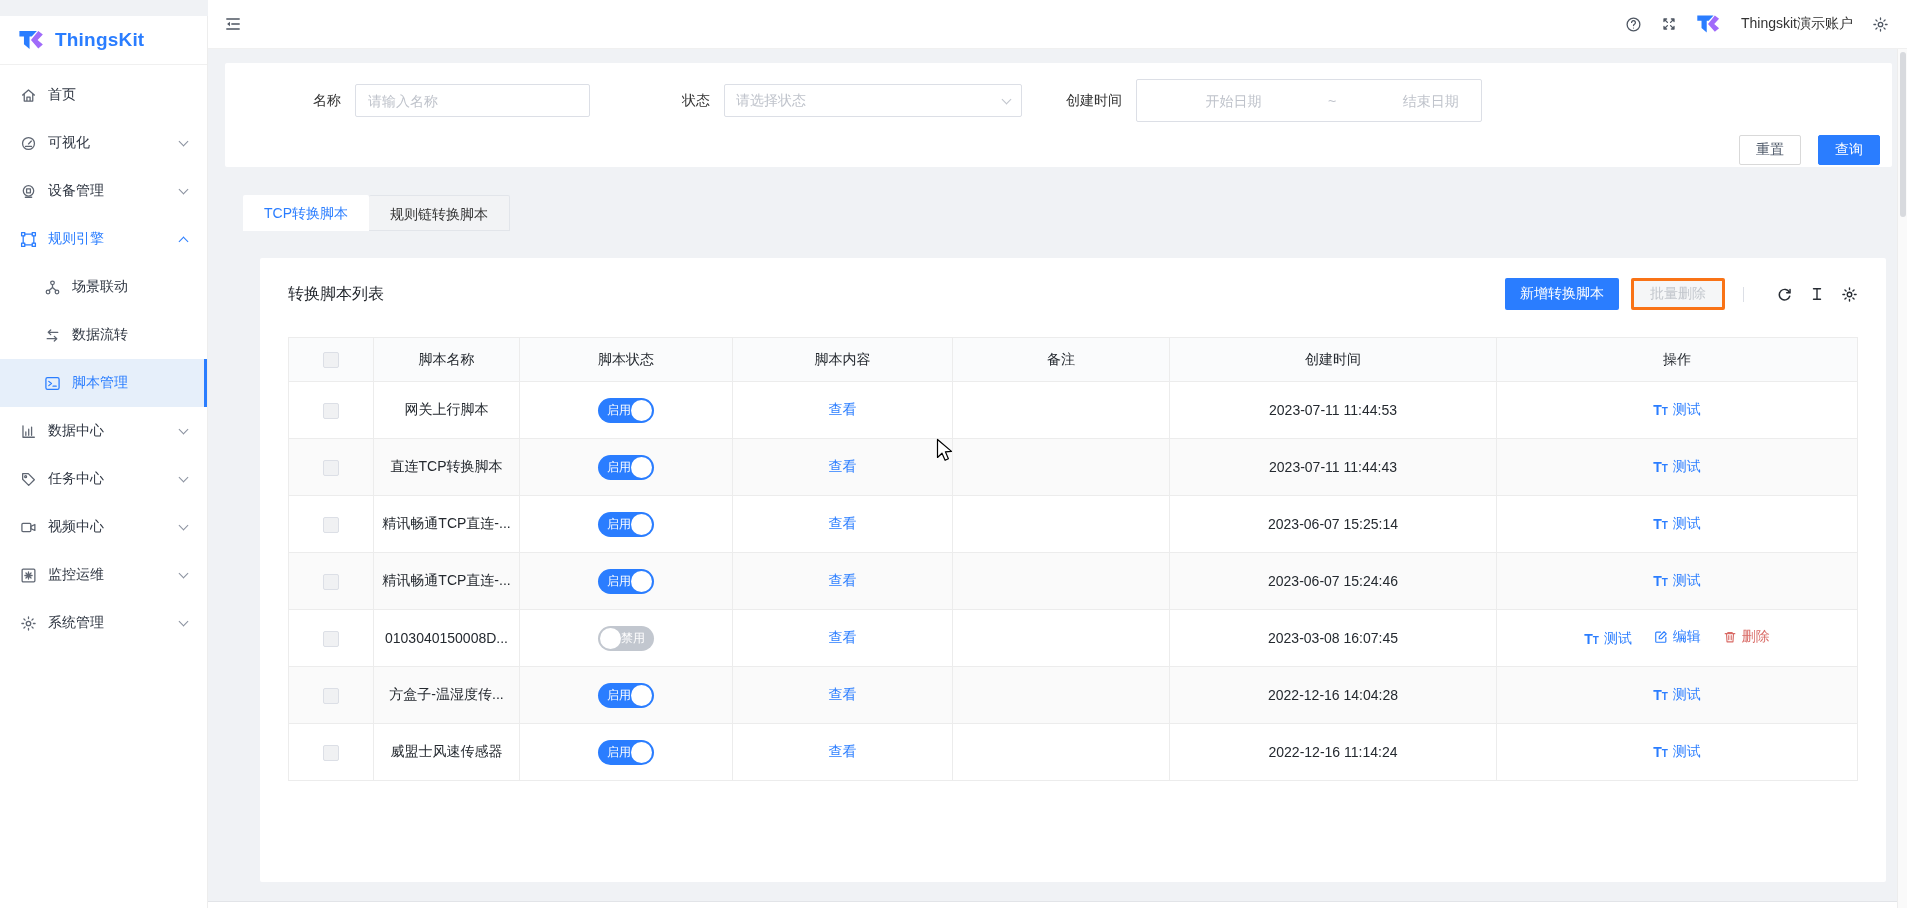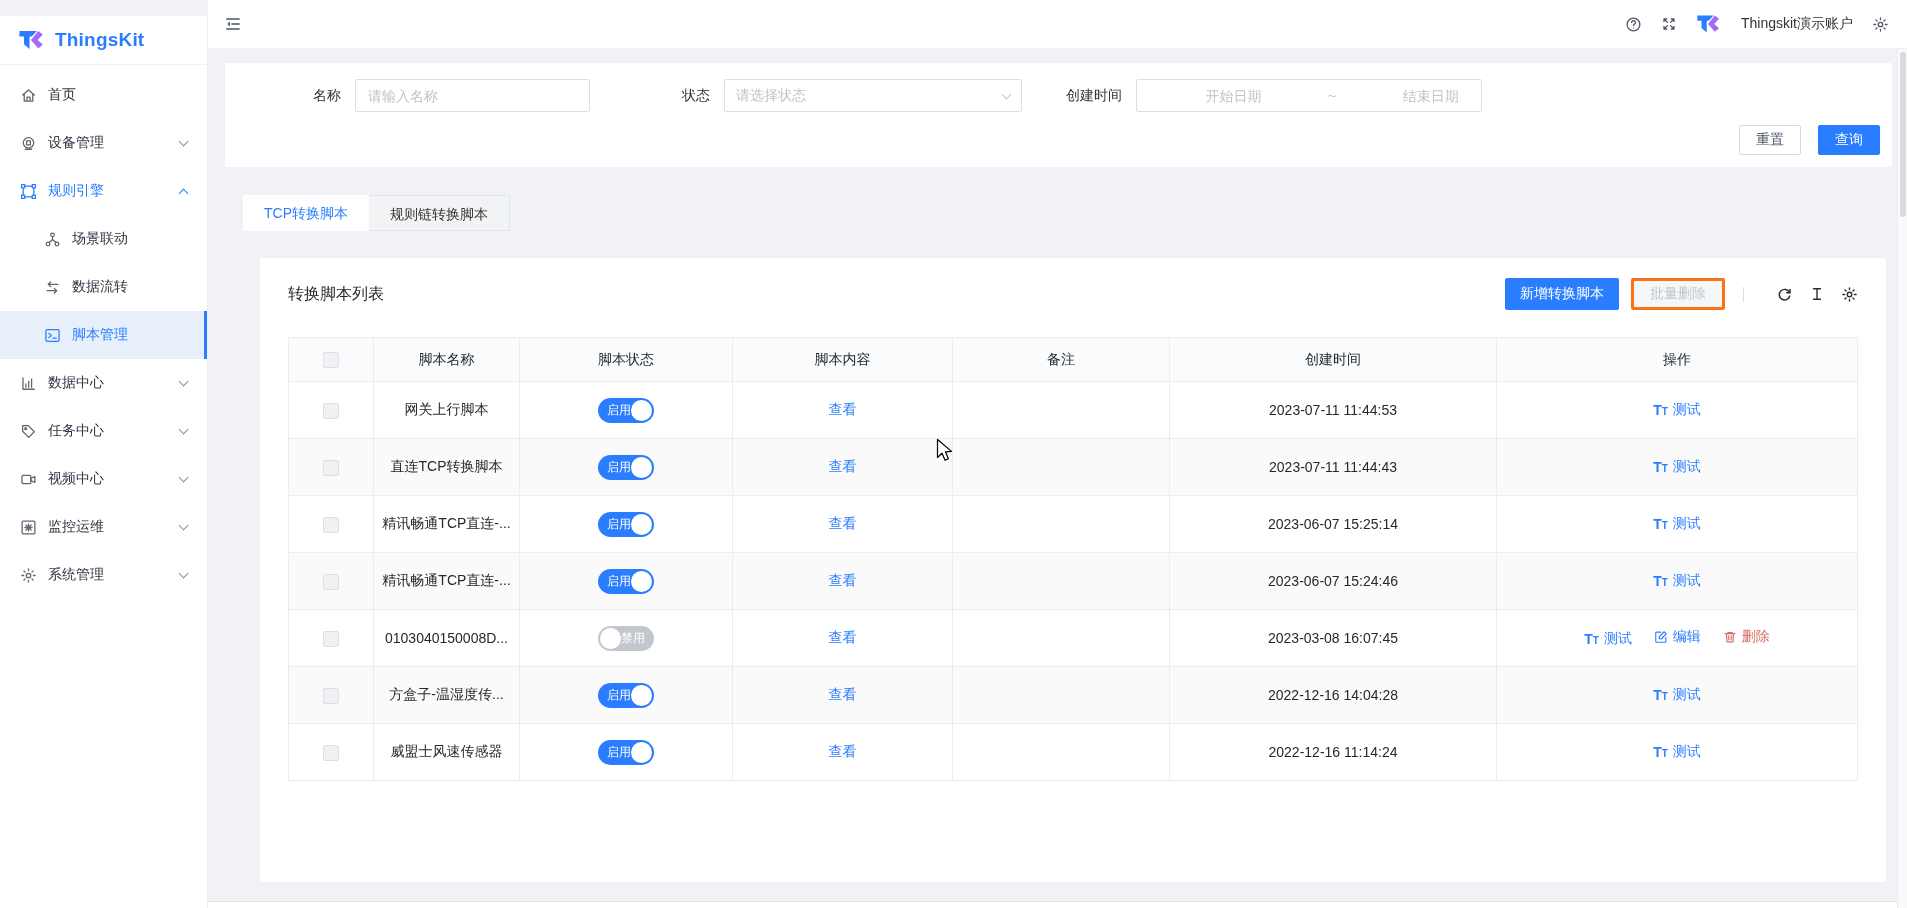--- a/index.html
+++ b/index.html
@@ -32,21 +32,21 @@
   .filter-card { background:#fff; margin:14px 15px 0 17px; height:104px; border-radius:2px; padding-top:16px; }
   .filter-fields { display:flex; align-items:center; padding-left:88px; }
   .f-label { color:#333; margin-right:14px; white-space:nowrap; }
   .f-input { width:235px; height:33px; border:1px solid #dcdfe6; border-radius:2px; padding:0 12px; font-size:14px; color:#333; background:#fff; outline:none; font-family:inherit; }
   .f-input::placeholder, .r-input::placeholder { color:#bfc3cb; }
   .group { display:flex; align-items:center; }
   .g2 { margin-left:92px; } .g3 { margin-left:44px; }
   .select { width:298px; height:33px; border:1px solid #dcdfe6; border-radius:2px; display:flex; align-items:center; justify-content:space-between; padding:0 11px; background:#fff; cursor:pointer; }
   .placeholder { color:#bfc3cb; }
   .sel-chev { width:7px; height:7px; border-right:1.3px solid #c0c4cc; border-bottom:1.3px solid #c0c4cc; transform:rotate(45deg); margin-top:-3px; }
-  .range { width:346px; height:33px; border:1px solid #dcdfe6; border-radius:2px; display:flex; align-items:center; background:#fff; padding:0 6px; }
+  .range { width:346px; height:43px; border:1px solid #dcdfe6; border-radius:2px; display:flex; align-items:center; background:#fff; padding:0 6px; }
   .r-input { flex:1; border:none; outline:none; text-align:center; font-size:14px; font-family:inherit; color:#333; background:transparent; }
   .r-sep { color:#bfc3cb; padding:0 4px; }
   .filter-actions { display:flex; justify-content:flex-end; gap:17px; margin-top:13px; padding-right:12px; }
   .btn { height:30px; border-radius:2px; font-size:14px; font-family:inherit; cursor:pointer; padding:0 16px; }
   .btn.ghost { background:#fff; border:1px solid #d9d9d9; color:#4e5969; }
   .btn.primary { background:#2a7dff; border:1px solid #2a7dff; color:#fff; }
 
   
   .tabs { display:flex; margin:28px 0 0 35px; }
   .tab { height:36px; line-height:36px; padding:0 21px; font-size:14px; cursor:pointer; border-radius:2px 2px 0 0; }
@@ -107,20 +107,29 @@
   </div>
   <nav class="menu">
 
     <div class="menu-item">
       <svg class="ic" width="17" height="17" viewBox="0 0 16 16" fill="none" stroke="currentColor" stroke-width="1.2" stroke-linecap="round" stroke-linejoin="round">
           <path d="M2.5 7.5 L8 2.8 L13.5 7.5 M4 6.6 V13.2 H12 V6.6 M6.5 13.2 V9.6 H9.5 V13.2"></path>
         </svg>
       <span class="ml">首页</span>
     </div>
 
+    <div class="menu-item">
+      <svg class="ic" width="17" height="17" viewBox="0 0 16 16" fill="none" stroke="currentColor" stroke-width="1.2" stroke-linecap="round" stroke-linejoin="round">
+          <circle cx="8" cy="8" r="5.6"></circle>
+          <path d="M8 8.4 L10.7 5.7"></path>
+          <path d="M5.2 10.8 H10.8"></path>
+        </svg>
+      <span class="ml">可视化</span>
+      <span class="chev"></span>
+    </div>
 
     <div class="menu-item">
       <svg class="ic" width="17" height="17" viewBox="0 0 16 16" fill="none" stroke="currentColor" stroke-width="1.2" stroke-linecap="round" stroke-linejoin="round">
           <circle cx="8" cy="7.4" r="4.9"></circle>
           <rect x="6.2" y="5.6" width="3.6" height="3.6"></rect>
           <path d="M5 13.4 H11"></path>
         </svg>
       <span class="ml">设备管理</span>
       <span class="chev"></span>
     </div>

